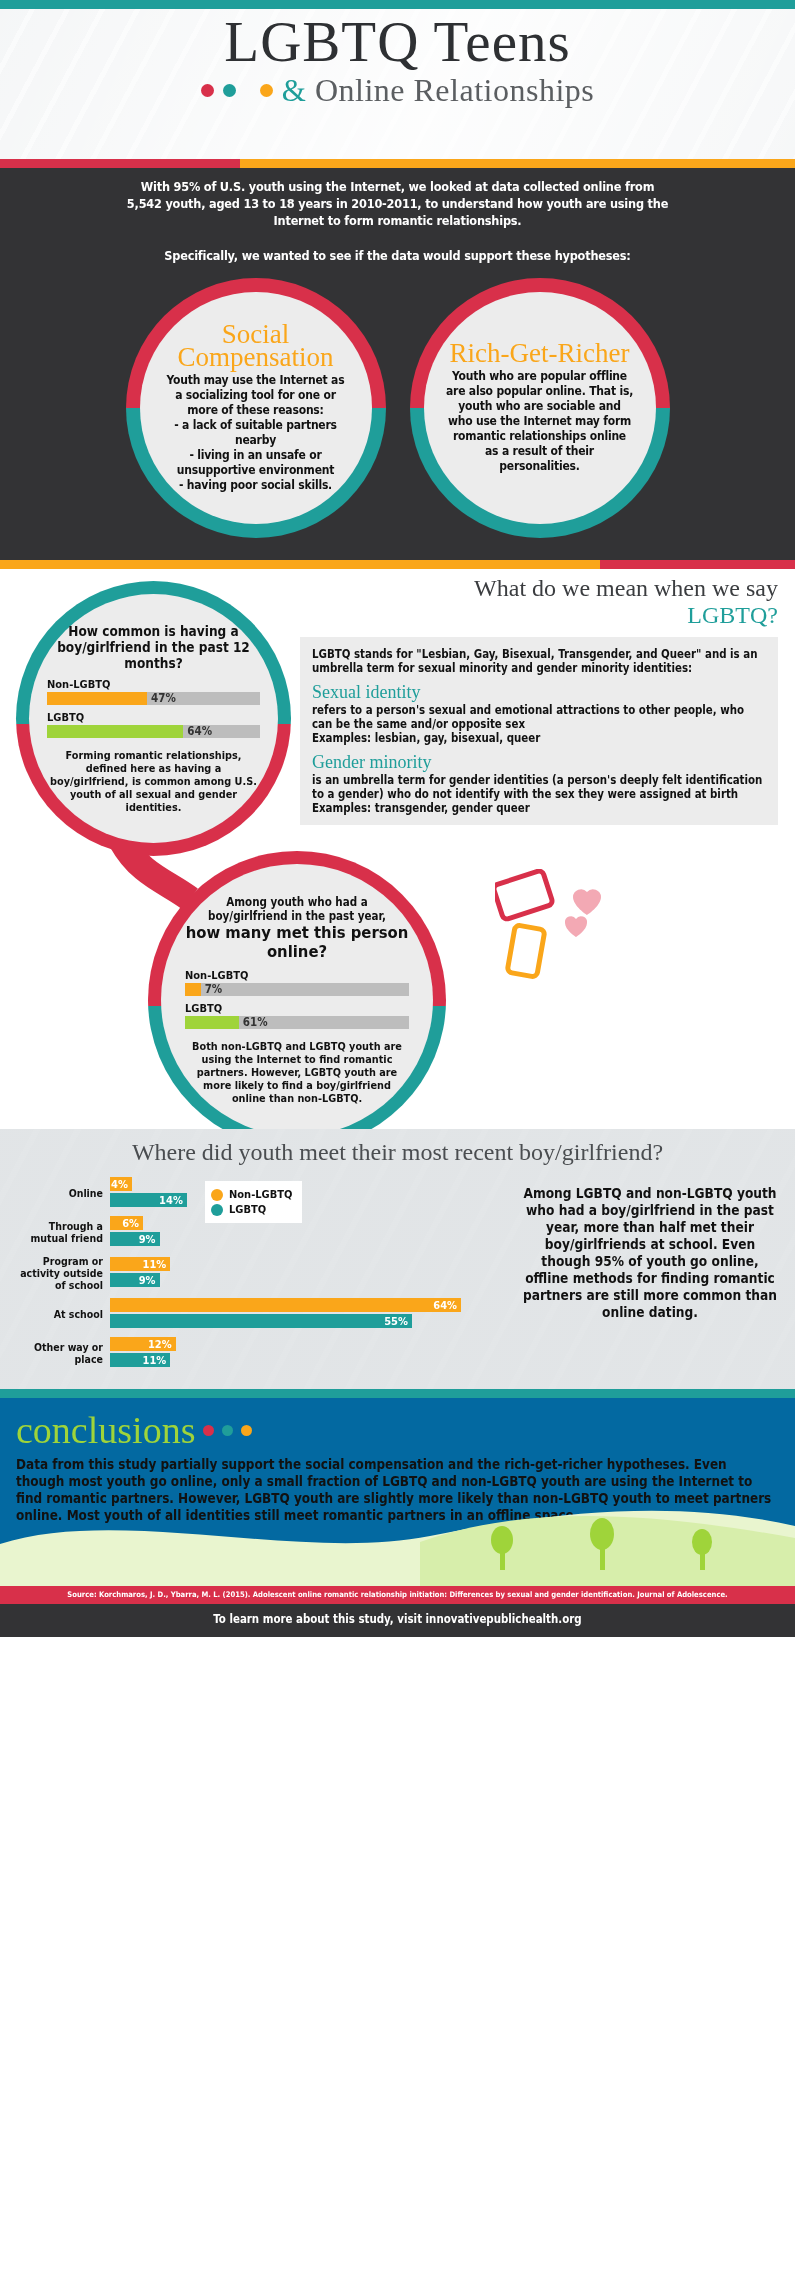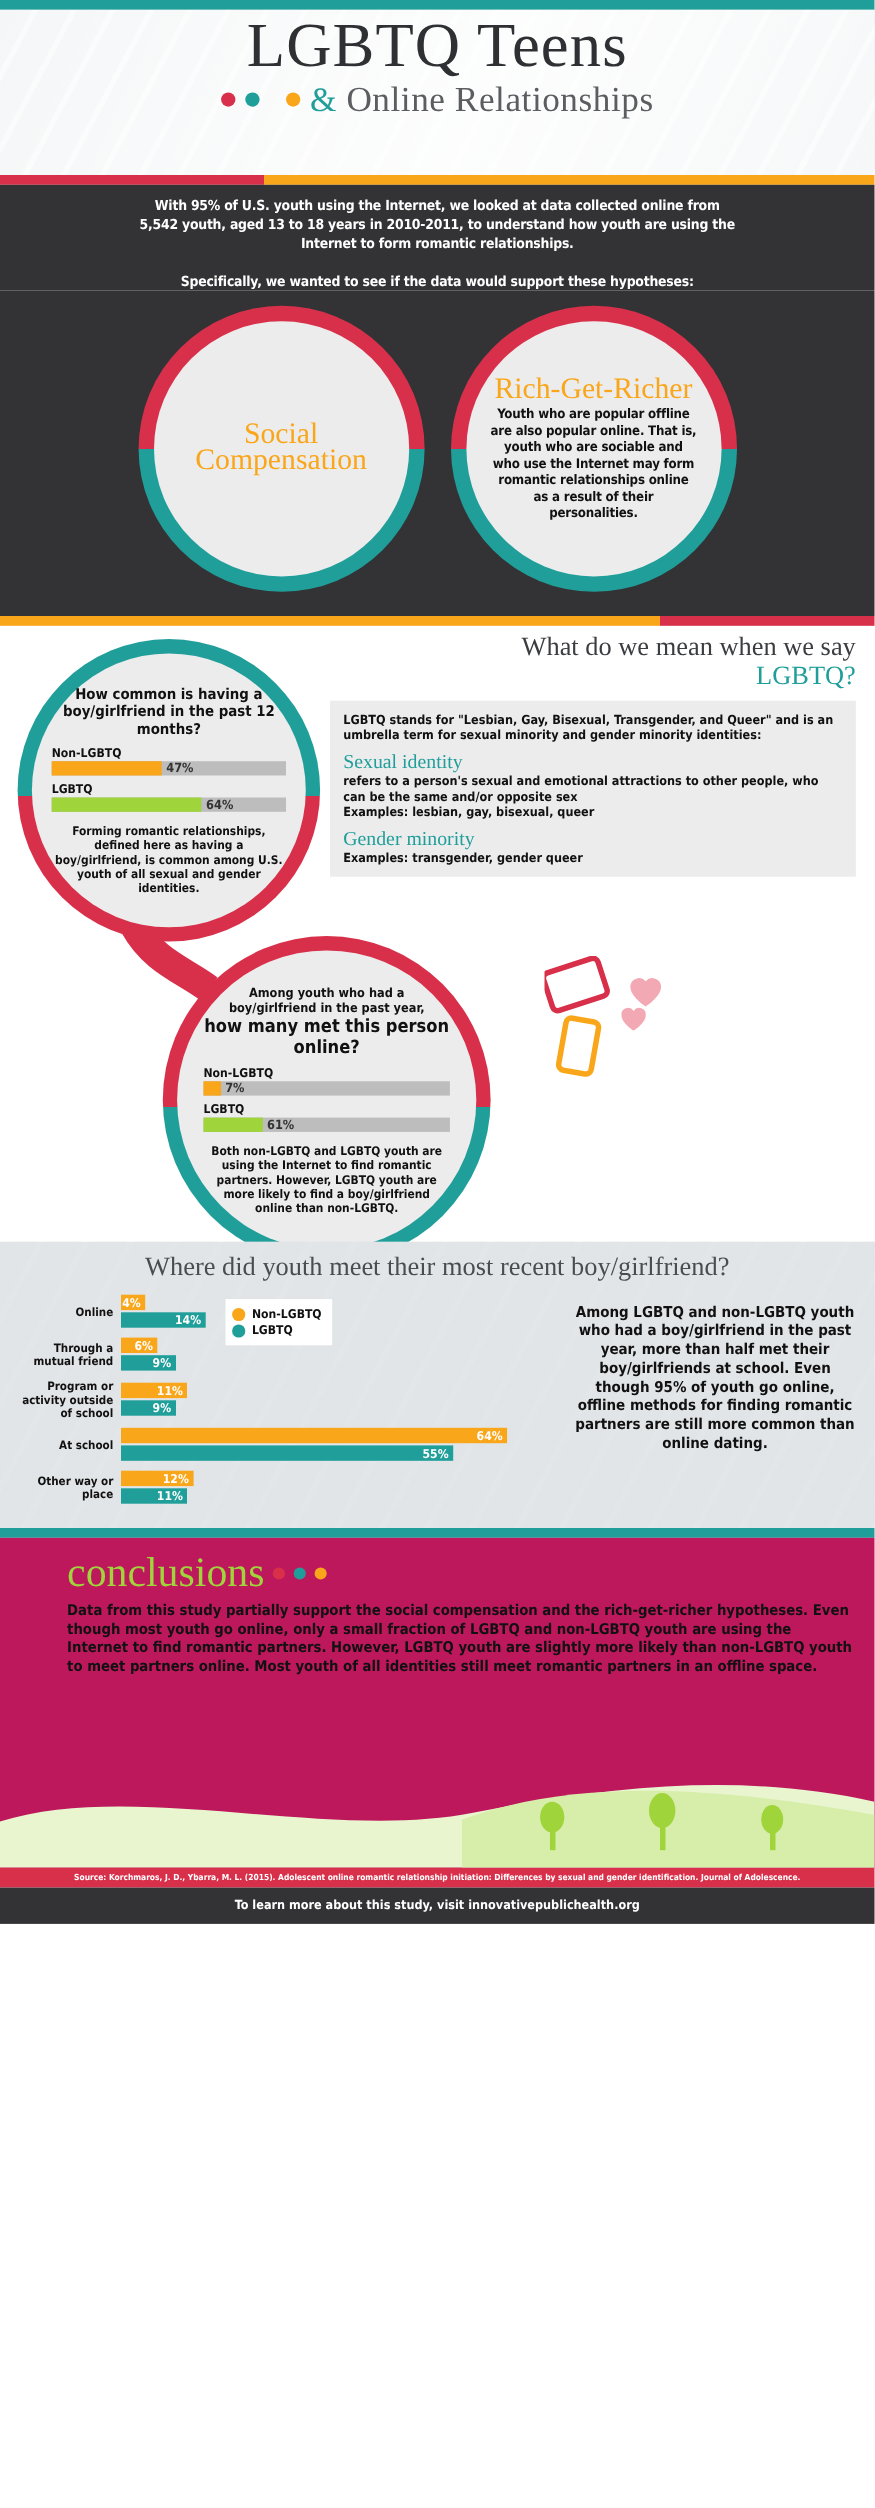--- a/index.html
+++ b/index.html
@@ -200,21 +200,21 @@
     font-family:"DejaVu Sans Condensed","Liberation Sans", sans-serif;
     font-size:11px; font-weight:700; color:#111;
   }
   .sec3-note {
     position:absolute; right:14px; top:56px; width:262px; text-align:center;
     font-family:"DejaVu Sans Condensed","Liberation Sans", sans-serif;
     font-size:13.6px; line-height:17px; font-weight:700; color:#111;
   }
 
   
-  .sec4 { position:relative; height:300px; background:#be185d; overflow:hidden;padding-left:45px; }
+  .sec4 { position:relative; height:188px; background:#0369a1; overflow:hidden; }
   .concl-head { display:flex; align-items:center; gap:8px; padding:12px 0 0 16px; }
   .concl-head h2 {
     font-family:"Liberation Serif", serif; font-size:38px; font-weight:400; color:#9fd43a;
     line-height:40px;
   }
   .concl-head .dot { width:11px; height:11px; }
   .concl-body {
     padding:6px 16px 0 16px;
     font-family:"DejaVu Sans Condensed","Liberation Sans", sans-serif;
     font-size:13.4px; line-height:17px; font-weight:700; color:#111;
@@ -262,20 +262,24 @@
     <p>5,542 youth, aged 13 to 18 years in 2010-2011, to understand how youth are using the</p>
     <p>Internet to form romantic relationships.</p>
     <p class="p2">Specifically, we wanted to see if the data would support these hypotheses:</p>
   </div>
 
   <div class="hyp-row">
     <div class="hyp">
       <div class="hyp-ring"></div>
       <div class="hyp-inner">
         <div class="hyp-title">Social Compensation</div>
+        <div class="hyp-body" style="white-space:pre-line">Youth may use the Internet as a socializing tool for one or more of these reasons:
+- a lack of suitable partners nearby
+- living in an unsafe or unsupportive environment
+- having poor social skills.</div>
       </div>
     </div>
     <div class="hyp">
       <div class="hyp-ring"></div>
       <div class="hyp-inner">
         <div class="hyp-title">Rich-Get-Richer</div>
         <div class="hyp-body">Youth who are popular offline are also popular online. That is, youth who are sociable and who use the Internet may form romantic relationships online as a result of their personalities.</div>
       </div>
     </div>
   </div>
@@ -317,20 +321,21 @@
       <h2>
         <span>What do we mean when we say</span><br>
         <span class="q">LGBTQ?</span>
       </h2>
       <div class="defbox">
         <p>LGBTQ stands for "Lesbian, Gay, Bisexual, Transgender, and Queer" and is an umbrella term for sexual minority and gender minority identities:</p>
         <h3>Sexual identity</h3>
         <p>refers to a person's sexual and emotional attractions to other people, who can be the same and/or opposite sex</p>
         <p class="ex">Examples: lesbian, gay, bisexual, queer</p>
         <h3>Gender minority</h3>
+        <p>is an umbrella term for gender identities (a person's deeply felt identification to a gender) who do not identify with the sex they were assigned at birth</p>
         <p class="ex">Examples: transgender, gender queer</p>
       </div>
     </div>
 
     <div class="circle-chart cc2">
       <div class="cc-ring-2"></div>
       <div class="cc-inner-2">
         <div class="q-small">Among youth who had a boy/girlfriend in the past year,</div>
         <div class="q-big">how many met this person online?</div>
         <div class="barset">

